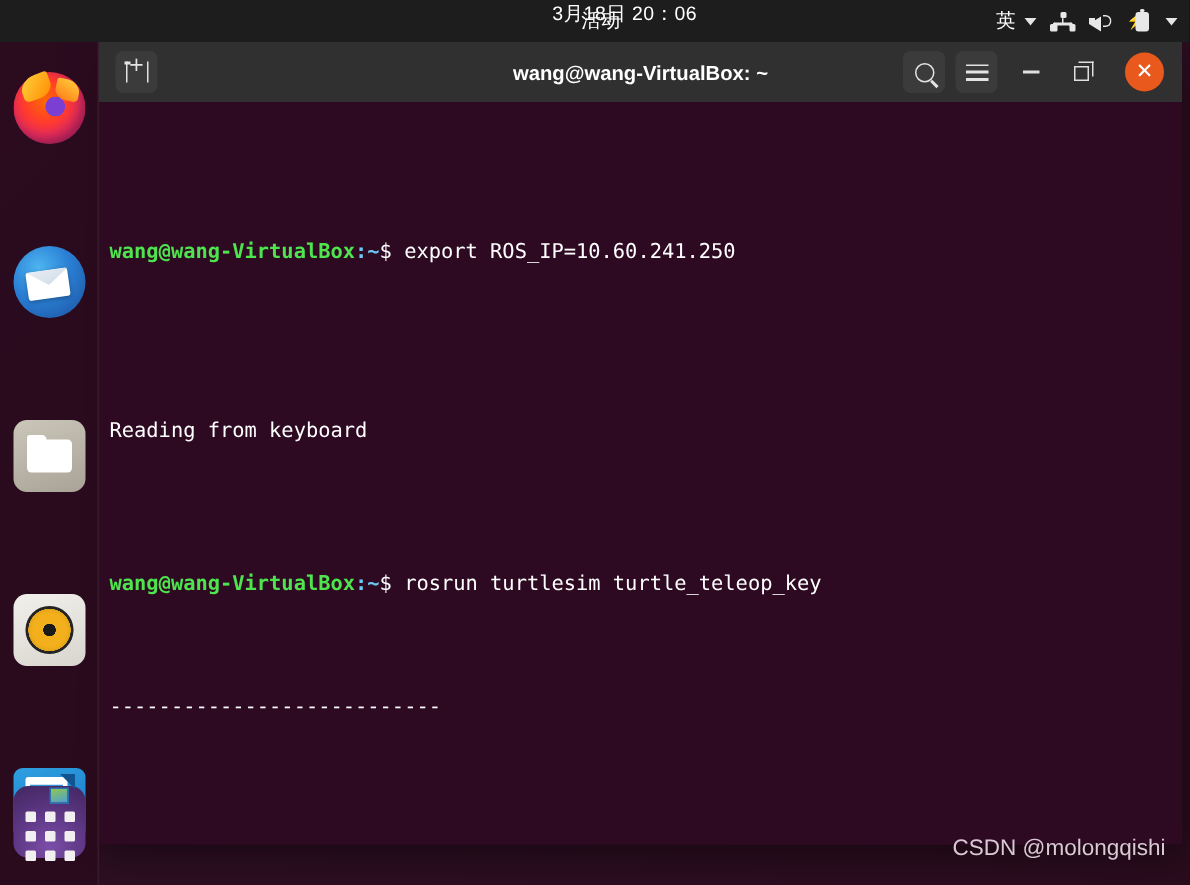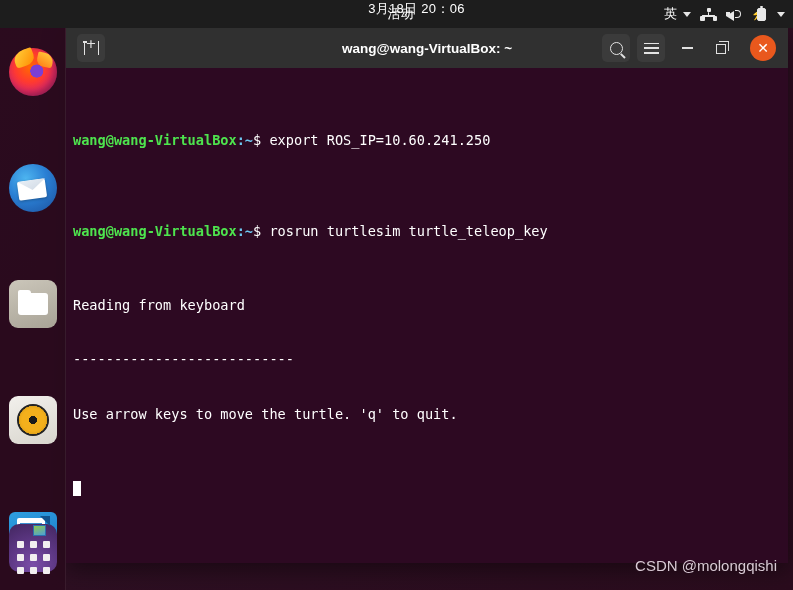--- a/index.html
+++ b/index.html
@@ -410,21 +410,21 @@
     flex: 1;
     background: #2d0922;
     padding: 8px 0 0 7px;
     font-family: "DejaVu Sans Mono", monospace;
     font-size: 13.6px;
     line-height: 18.3px;
     color: #ffffff;
     overflow: hidden;
     white-space: pre;
   }
-  .t-line { white-space: pre; }
+  .t-line { white-space: pre; margin-top: 28px; }
   .c-prompt { color: #4ee44e; font-weight: bold; }
   .c-path   { color: #6ec8f2; font-weight: bold; }
   .c-dollar { color: #ffffff; }
   .c-out    { color: #ffffff; }
   .cursor {
     display: inline-block;
     width: 8px;
     height: 15px;
     background: #ffffff;
     vertical-align: -3px;
@@ -589,24 +589,23 @@
         <span class="close-glyph">✕</span>
       </div>
     </div>
   </div>
 
   <div id="term-body">
 
     <div class="t-line"><span class="c-prompt">wang@wang-VirtualBox</span><span class="c-path">:~</span><span class="c-dollar">$</span><span class="c-out"> export ROS_IP=10.60.241.250</span></div>
 
 
+    <div class="t-line c-out">Reading from keyboard</div>
+
     <div class="t-line"><span class="c-prompt">wang@wang-VirtualBox</span><span class="c-path">:~</span><span class="c-dollar">$</span><span class="c-out"> rosrun turtlesim turtle_teleop_key</span></div>
-
-    <div class="t-line c-out">Reading from keyboard</div>
     <div class="t-line c-out">---------------------------</div>
-    <div class="t-line c-out">Use arrow keys to move the turtle. 'q' to quit.</div>
 
     <div class="t-line"><span class="cursor"></span></div>
 
   </div>
 </div>
 
 <div id="watermark">CSDN @molongqishi</div>
 
 </body></html>

